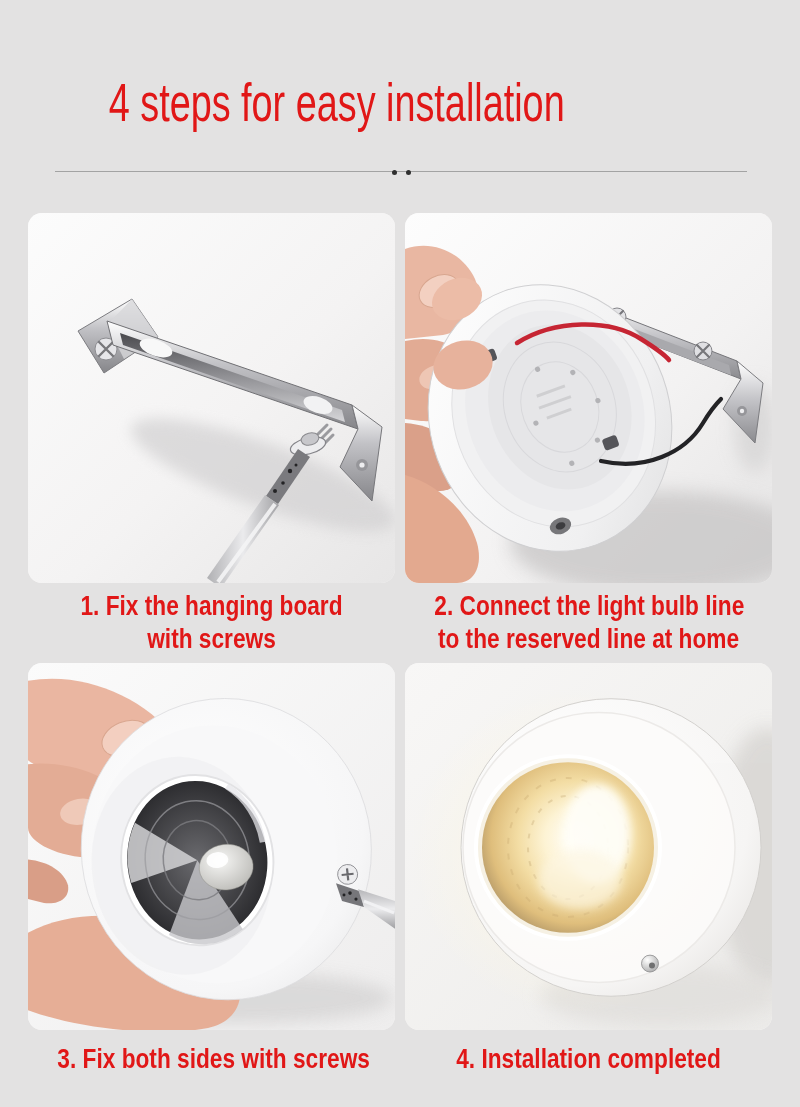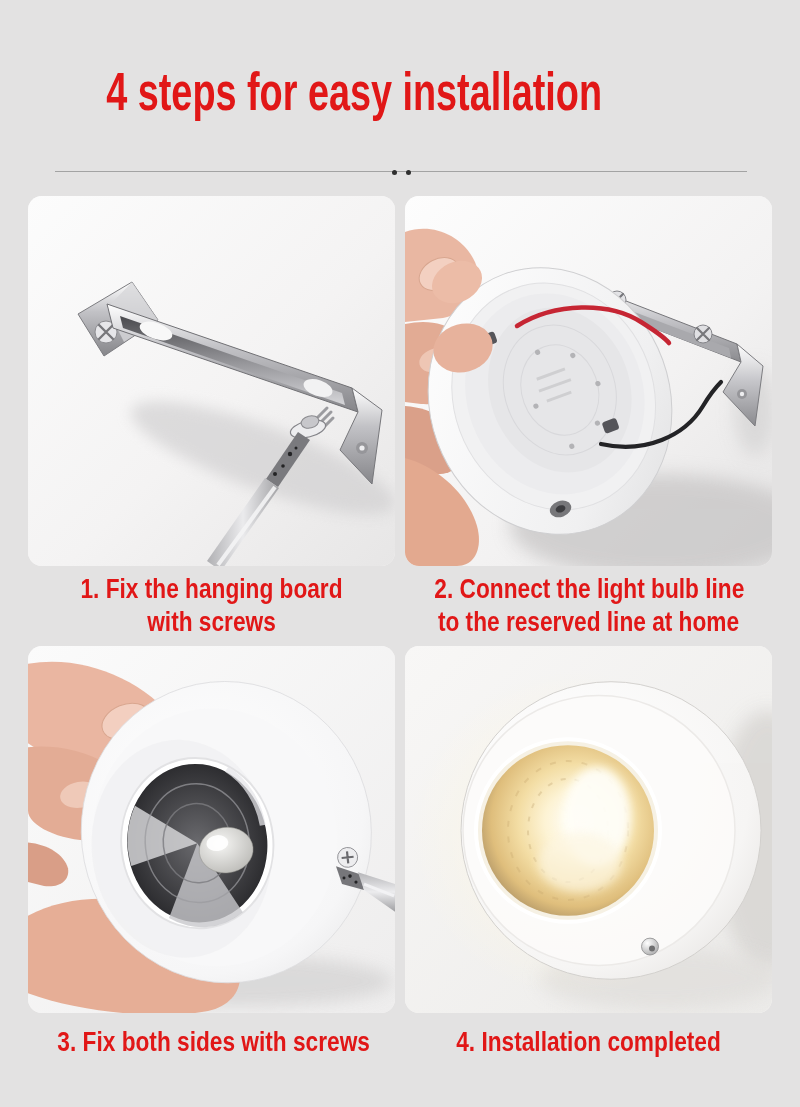--- a/index.html
+++ b/index.html
@@ -1,25 +1,25 @@
 <!DOCTYPE html>
 <html><head>
 <meta charset="utf-8">
 <style>
   html,body{margin:0;padding:0;background:#e3e2e2;}
   .page{position:relative;width:800px;height:1107px;background:#e3e2e2;overflow:hidden;
         font-family:"Liberation Sans","DejaVu Sans",sans-serif;}
-  .title{position:absolute;top:64px;left:0;width:644px;text-align:center;margin:0;
-         font-size:54px;font-weight:bold;color:#e11717;line-height:1;white-space:nowrap;}
+  .title{position:absolute;top:64px;left:0;width:644px;text-align:center;margin:11px;
+         font-size:54px;font-weight:normal;color:#e11717;line-height:1;white-space:nowrap;}
   .title .squeeze{display:inline-block;transform:scaleX(.70);transform-origin:center;}
   .divider{position:absolute;top:168px;left:55px;width:692px;height:8px;
            display:flex;align-items:center;justify-content:center;gap:9px;}
   .divider .line{position:absolute;left:0;right:0;top:3px;height:1px;background:#a3a3a3;}
   .divider .dot{position:relative;width:5px;height:5px;border-radius:50%;background:#2f2f2f;}
-  .grid{position:absolute;top:196px;left:28px;width:744px;
+  .grid{position:absolute;top:213px;left:28px;width:744px;
         display:grid;grid-template-columns:367px 367px;grid-template-rows:370px 80px 367px 77px;
         column-gap:10px;}
   figure{margin:0;border-radius:14px;overflow:hidden;background:#f7f6f6;}
   figure svg{display:block;width:100%;height:100%;}
   .cap{margin:0;text-align:center;color:#e11717;font-weight:bold;font-size:27px;line-height:1.22;
        transform:scaleX(.84);transform-origin:center;}
   .cap-r1{padding-top:7px;}
   .cap-r2{padding-top:13px;}
   .cap-line{display:block;white-space:nowrap;}
 </style>

